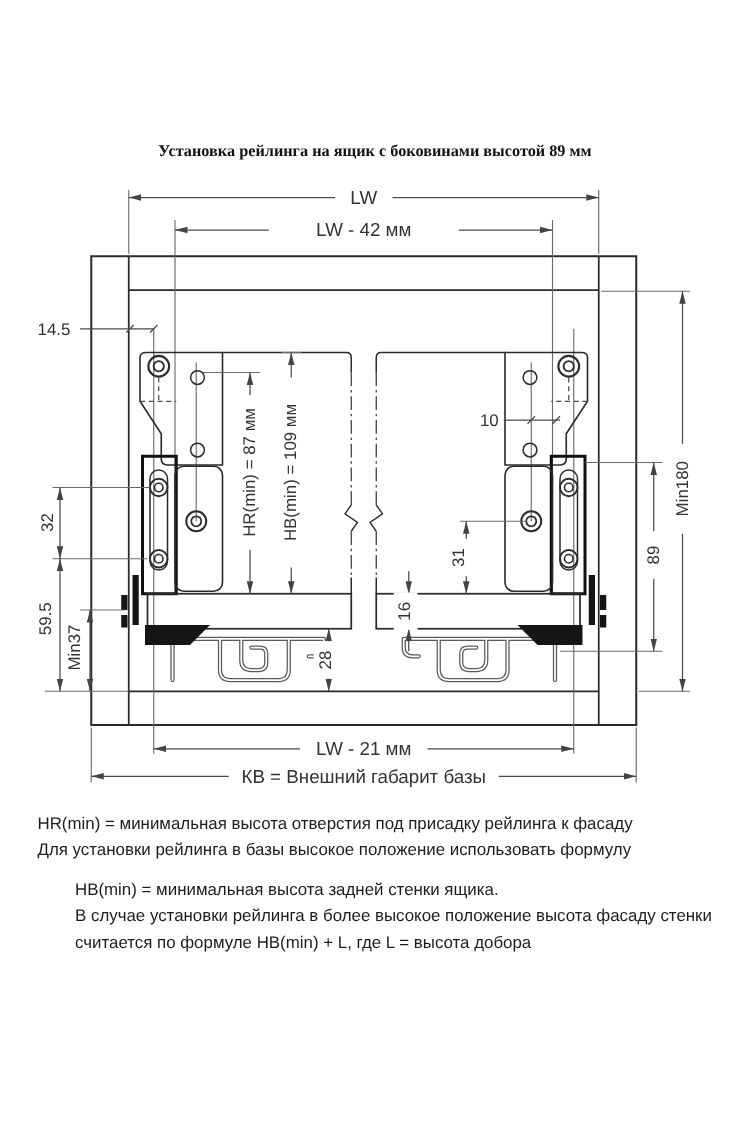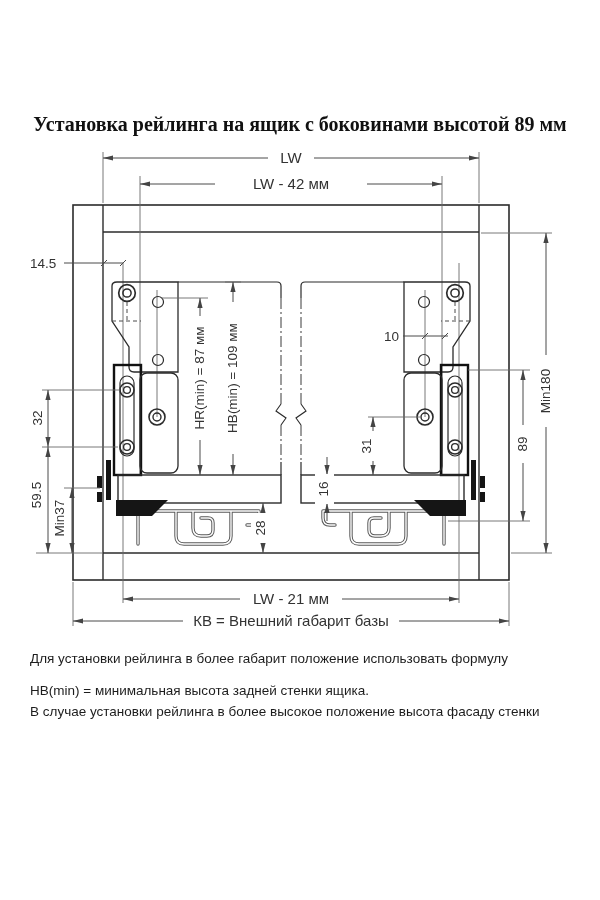--- a/index.html
+++ b/index.html
@@ -1,23 +1,23 @@
 <!DOCTYPE html>
 <html><head>
 <meta charset="utf-8">
 <style>
   html,body{margin:0;padding:0;background:#e9e9e9;}
   .page{position:relative;width:600px;height:900px;background:#ffffff;margin:0 auto;
         font-family:"Liberation Sans",sans-serif;overflow:hidden;}
   .title{position:absolute;top:113px;left:0;width:600px;text-align:center;
-         font-family:"Liberation Serif",serif;font-weight:bold;font-size:20px;color:#111;}
+         font-family:"Liberation Serif",serif;font-weight:bold;font-size:13px;color:#111;}
   .drawing{position:absolute;top:140px;left:0;}
   .notes{position:absolute;top:648px;left:30px;width:545px;font-size:13.5px;
          line-height:21px;color:#1d1d1d;}
-  .notes .para2{margin-top:11px;}
+  .notes .para2{margin-top:11px;margin-left:30px;}
   svg text{font-family:"Liberation Sans",sans-serif;fill:#333;}
   .dt{font-size:13.5px;}
   .dtl{font-size:15px;}
   .ln{stroke:#2b2b2b;fill:none;}
   .dk{stroke:#111;fill:none;}
   .dim{stroke:#4a4a4a;stroke-width:1;fill:none;}
   .ext{stroke:#6a6a6a;stroke-width:0.9;fill:none;}
   .dash{stroke:#4a4a4a;stroke-width:1;fill:none;stroke-dasharray:4 3;}
   .dashdot{stroke:#3a3a3a;stroke-width:1;fill:none;stroke-dasharray:11 3 2 3;}
   .railA{stroke:#5a5a5a;stroke-width:3.4;fill:none;stroke-linejoin:round;stroke-linecap:round;}
@@ -209,21 +209,23 @@
       <line class="ext" x1="73" y1="442" x2="73" y2="486"></line>
       <line class="ext" x1="509" y1="442" x2="509" y2="486"></line>
       <line class="dim" x1="73" y1="481" x2="183" y2="481" marker-start="url(#arS)"></line>
       <line class="dim" x1="399" y1="481" x2="509" y2="481" marker-end="url(#arE)"></line>
       <text class="dtl" x="291" y="486" text-anchor="middle">КВ = Внешний габарит базы</text>
     </g>
   </svg>
 
   <div class="notes">
     <div class="para1">
-      <div>Для установки рейлинга в более габарит положение использовать формулу</div>
+      <div>HR(min) = минимальная высота отверстия под присадку рейлинга к фасаду</div>
+      <div>Для установки рейлинга в базы высокое положение использовать формулу</div>
     </div>
     <div class="para2">
       <div>HB(min) = минимальная высота задней стенки ящика.</div>
       <div>В случае установки рейлинга в более высокое положение высота фасаду стенки</div>
+      <div>считается по формуле HB(min) + L, где L = высота добора</div>
     </div>
   </div>
 
 </div>
 
 </body></html>

